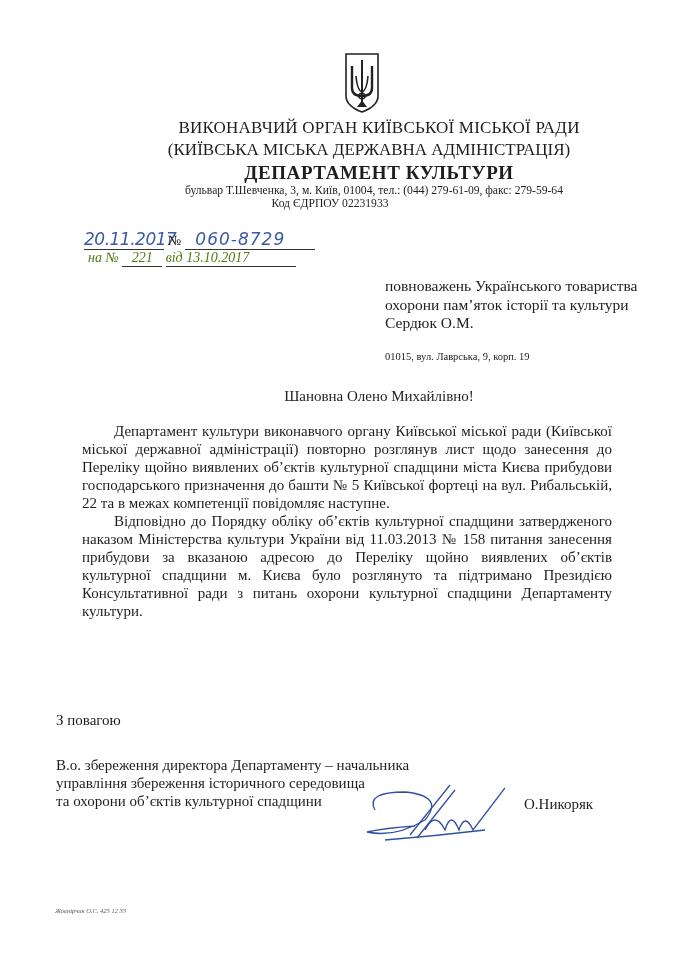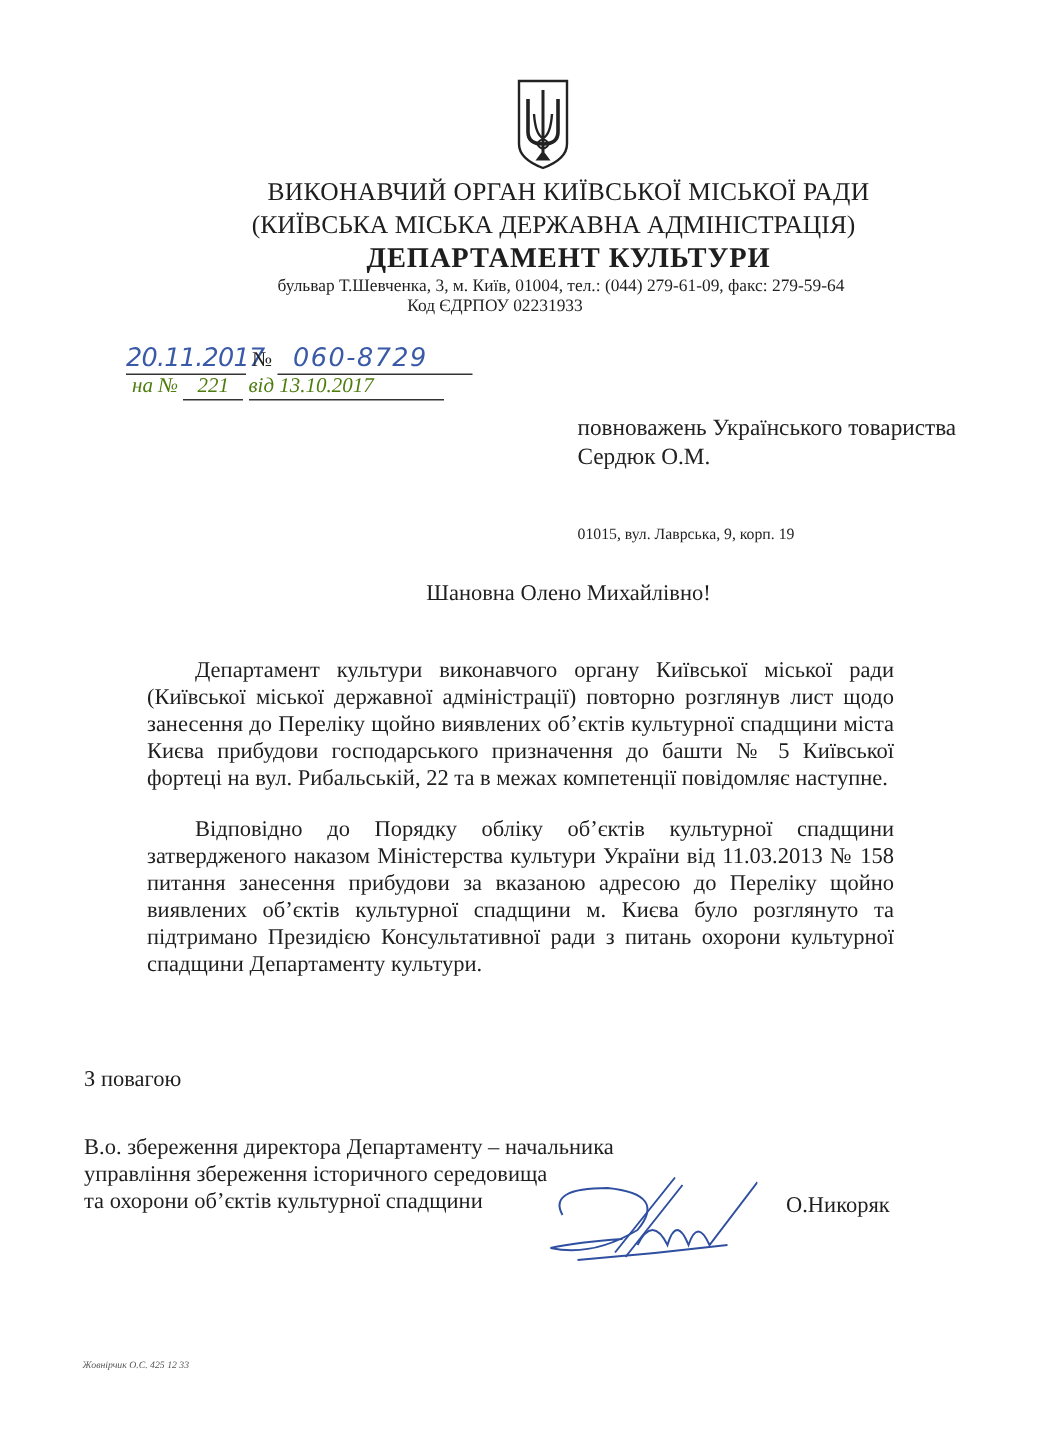--- a/index.html
+++ b/index.html
@@ -16,21 +16,21 @@
   .code { left: 0; width: 616px; top: 197px; text-align: center; font-size: 11.6px; padding-left: 44px; box-sizing: border-box; }
   .hand { color: #3a5aa8; font-family: "DejaVu Sans", sans-serif; font-style: italic; font-size: 17px; letter-spacing: -0.5px; }
   .regline { left: 84px; top: 229px; }
   .ul { border-bottom: 1px solid #333; display: inline-block; }
   .regno-label { font-family: "Liberation Serif", serif; color: #222; font-size: 14px; margin: 0 4px; }
   .refline { left: 88px; top: 250px; font-size: 14px; font-style: italic; color: #4d7c0f; }
   .recipient { left: 385px; top: 277px; font-size: 15.5px; line-height: 18.5px; color: #222; }
   .recipient-addr { left: 385px; top: 351px; font-size: 10.5px; color: #222; }
   .greeting { left: 0; width: 698px; top: 388px; text-align: center; font-size: 15px; padding-left: 60px; box-sizing: border-box; }
   .body-text { left: 82px; width: 530px; top: 422px; font-size: 15px; line-height: 18px; text-align: justify; }
-  .body-text p { margin: 16px; text-indent: 32px; }
+  .body-text p { margin: 0; text-indent: 32px; }
   .regards { left: 56px; top: 712px; font-size: 15px; }
   .sigtitle { left: 56px; top: 756px; font-size: 15px; line-height: 18px; }
   .signature { left: 355px; top: 780px; width: 150px; height: 70px; }
   .signame { left: 524px; top: 796px; font-size: 15px; }
   .footer { left: 55px; top: 907px; font-size: 6.5px; font-style: italic; color: #555; }
 </style>
 </head>
 <body>
 
 <svg class="abs emblem" viewBox="0 0 36 62">
@@ -51,20 +51,21 @@
   <span class="hand ul" style="width:80px">20.11.2017</span><span class="regno-label">№</span><span class="hand ul" style="width:120px;letter-spacing:1px;padding-left:10px">060-8729</span>
 </div>
 <div class="abs refline">
   <span>на №</span>
   <span class="ul" style="width:40px;text-align:center">221</span>
   <span class="ul" style="width:130px">від 13.10.2017</span>
 </div>
 
 <div class="abs recipient">
   <div>повноважень Українського товариства</div>
+  <div>охорони пам’яток історії та культури</div>
   <div>Сердюк О.М.</div>
 </div>
 <div class="abs recipient-addr">01015, вул. Лаврська, 9, корп. 19</div>
 
 <div class="abs greeting">Шановна Олено Михайлівно!</div>
 
 <div class="abs body-text">
   <p>Департамент культури виконавчого органу Київської міської ради (Київської міської державної адміністрації) повторно розглянув лист щодо занесення до Переліку щойно виявлених об’єктів культурної спадщини міста Києва прибудови господарського призначення до башти № 5 Київської фортеці на вул. Рибальській, 22 та в межах компетенції повідомляє наступне.</p>
   <p>Відповідно до Порядку обліку об’єктів культурної спадщини затвердженого наказом Міністерства культури України від 11.03.2013 № 158 питання занесення прибудови за вказаною адресою до Переліку щойно виявлених об’єктів культурної спадщини м. Києва було розглянуто та підтримано Президією Консультативної ради з питань охорони культурної спадщини Департаменту культури.</p>
 </div>

